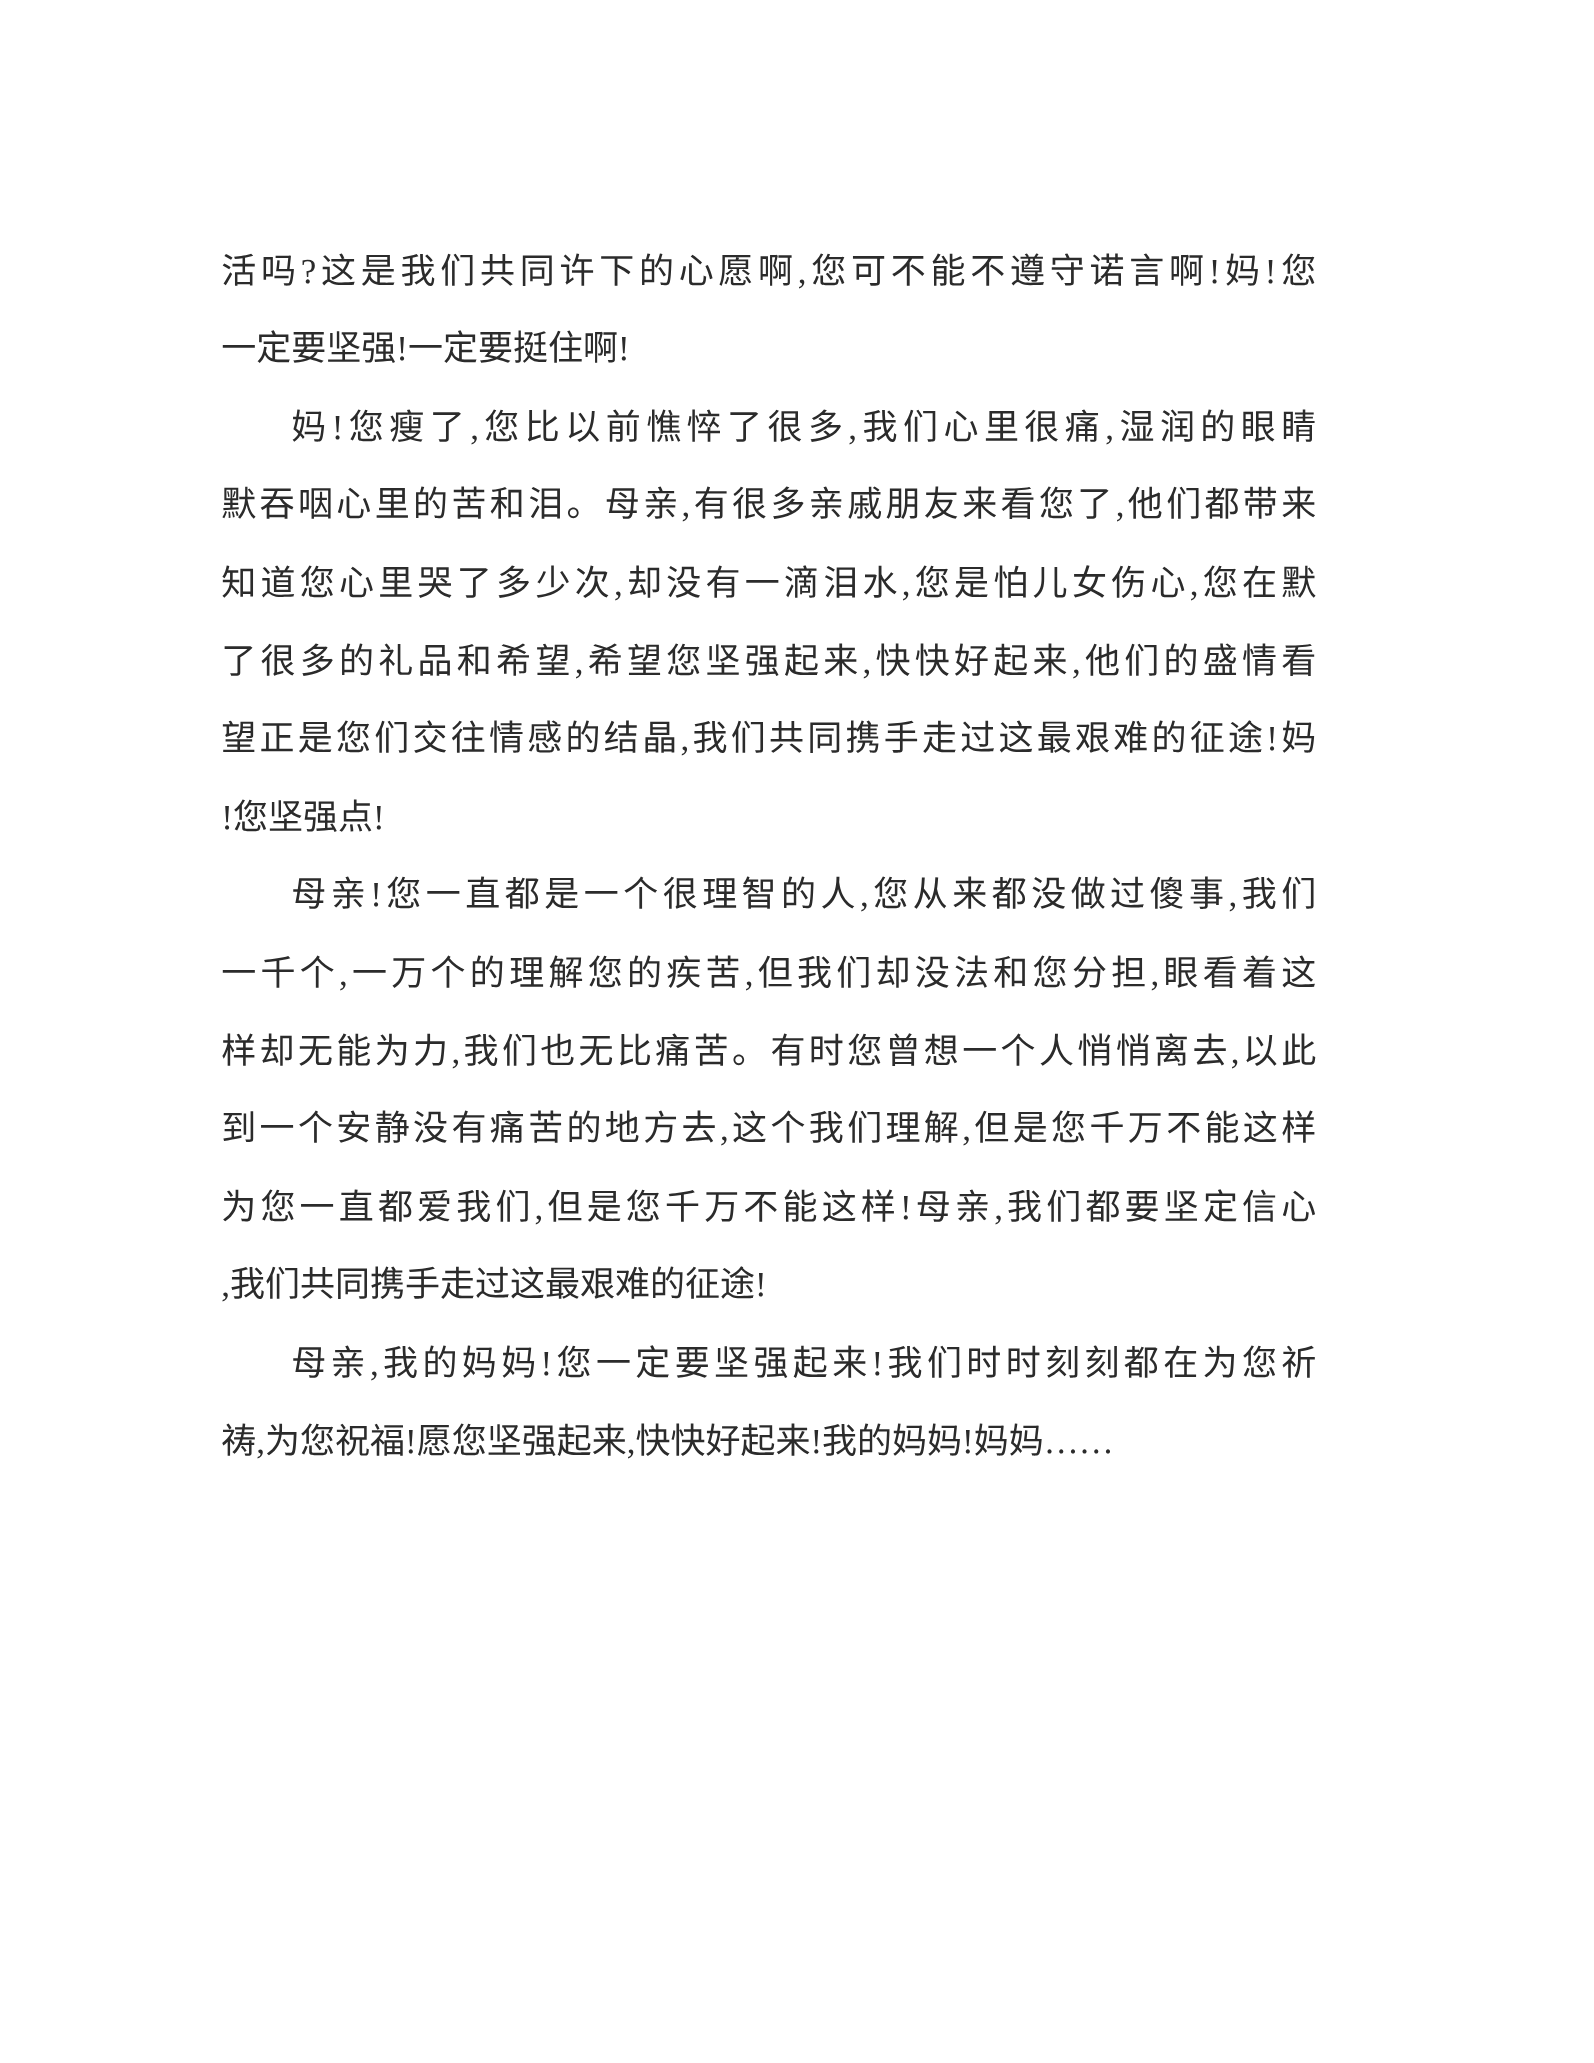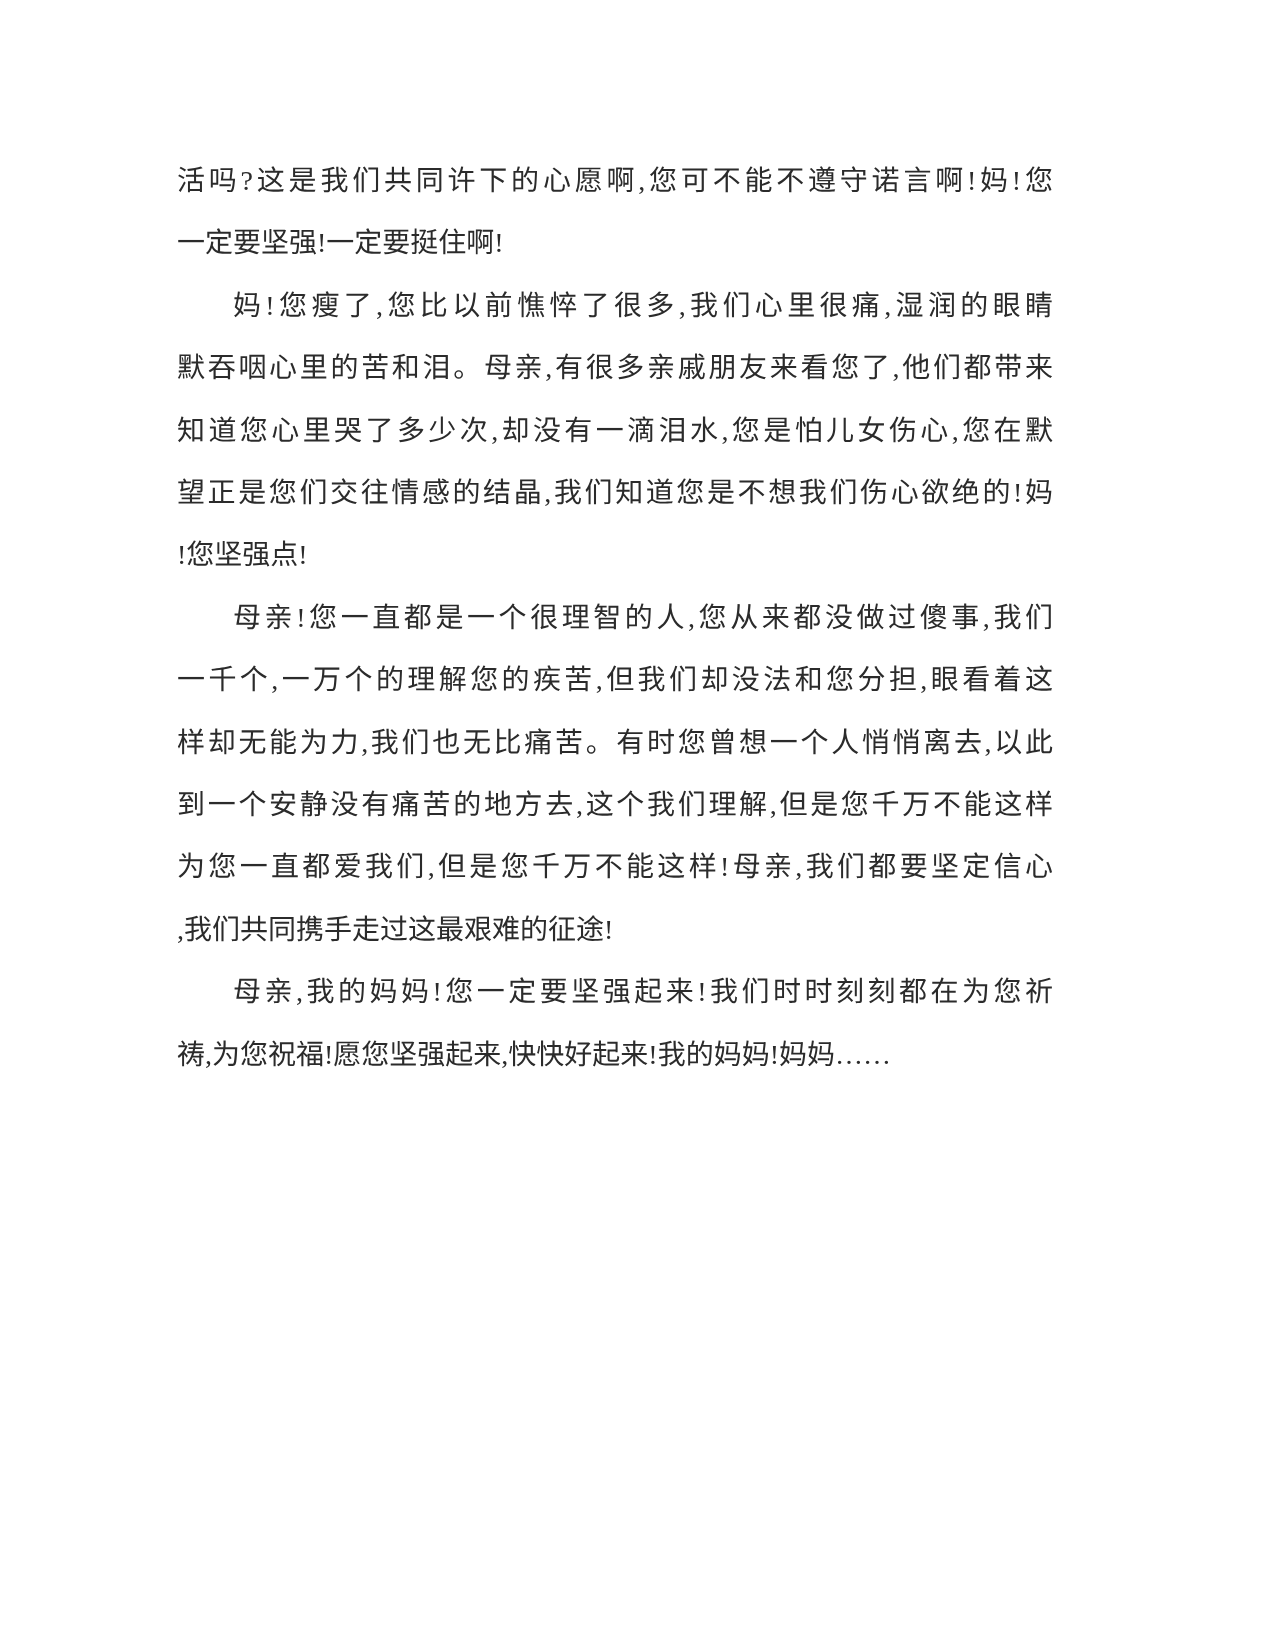--- a/index.html
+++ b/index.html
@@ -11,20 +11,21 @@
     width: 1275px;
     height: 1650px;
     font-family: "Liberation Serif", "DejaVu Serif", serif;
   }
   .page {
     position: relative;
     width: 1275px;
     height: 1578px;
     background: #ffffff;
     overflow: hidden;
+    margin-top: 37px;
   }
   .text-body {
     position: absolute;
     left: 177px;
     top: 150px;
     width: 876px;
     color: #2b2b2b;
     font-size: 28px;
     line-height: 62.4px;
     font-weight: 400;
@@ -51,21 +52,22 @@
 <div class="page">
   <div class="text-body" style="color: rgb(43, 43, 43);">
       <div class="paragraph">
         <div class="line">活吗?这是我们共同许下的心愿啊,您可不能不遵守诺言啊!妈!您</div>
         <div class="line last">一定要坚强!一定要挺住啊!</div>
       </div>
       <div class="paragraph">
         <div class="line indent">妈!您瘦了,您比以前憔悴了很多,我们心里很痛,湿润的眼睛</div>
         <div class="line">默吞咽心里的苦和泪。母亲,有很多亲戚朋友来看您了,他们都带来</div>
         <div class="line">知道您心里哭了多少次,却没有一滴泪水,您是怕儿女伤心,您在默</div>
-        <div class="line">望正是您们交往情感的结晶,我们知道您是不想我们伤心欲绝的!妈</div>
+        <div class="line">了很多的礼品和希望,希望您坚强起来,快快好起来,他们的盛情看</div>
+        <div class="line">望正是您们交往情感的结晶,我们共同携手走过这最艰难的征途!妈</div>
         <div class="line last">!您坚强点!</div>
       </div>
       <div class="paragraph">
         <div class="line indent">母亲!您一直都是一个很理智的人,您从来都没做过傻事,我们</div>
         <div class="line">一千个,一万个的理解您的疾苦,但我们却没法和您分担,眼看着这</div>
         <div class="line">样却无能为力,我们也无比痛苦。有时您曾想一个人悄悄离去,以此</div>
         <div class="line">到一个安静没有痛苦的地方去,这个我们理解,但是您千万不能这样</div>
         <div class="line">为您一直都爱我们,但是您千万不能这样!母亲,我们都要坚定信心</div>
         <div class="line last">,我们共同携手走过这最艰难的征途!</div>
       </div>

